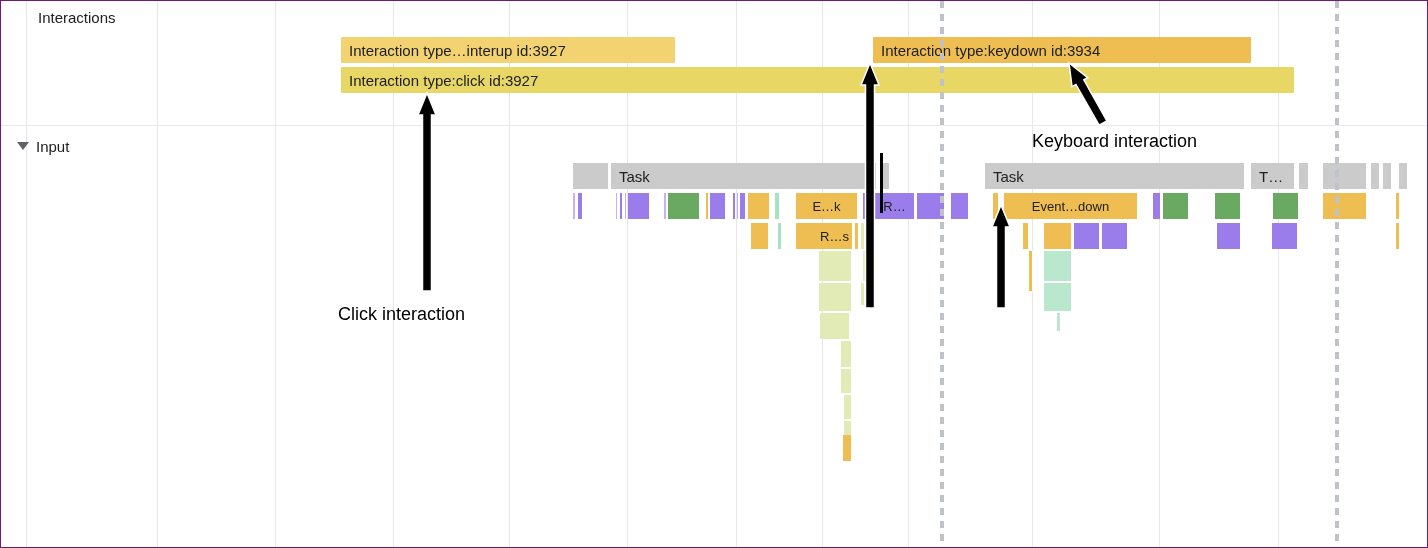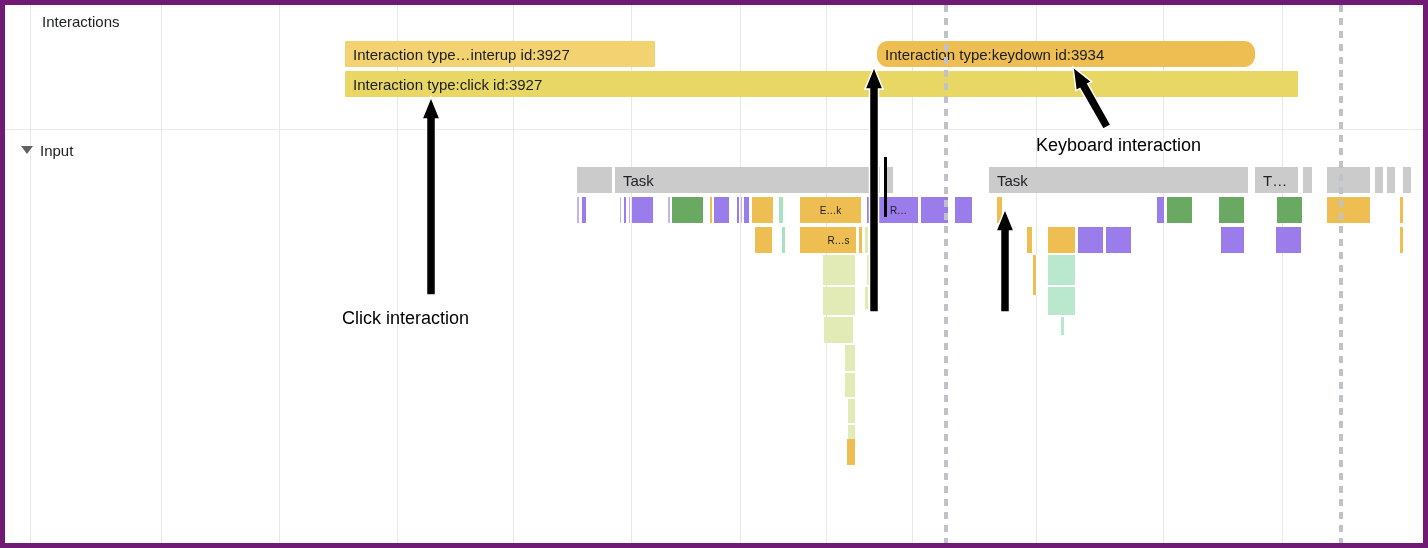--- a/index.html
+++ b/index.html
@@ -1,43 +1,43 @@
 <!DOCTYPE html>
 <html><head>
 <meta charset="utf-8">
 <style>
   html,body{margin:0;padding:0;background:#fff;}
   body{font-family:"Liberation Sans","DejaVu Sans",sans-serif;}
   #root{position:relative;width:1428px;height:548px;overflow:hidden;background:#fff;
-        border:5px solid #701a75;box-sizing:border-box;}
+        border:1px solid #701a75;box-sizing:border-box;}
   .layer{position:absolute;inset:0;}
   .vgrid{position:absolute;top:0;bottom:0;width:1px;background:#e6e7e9;}
   .hdiv{position:absolute;left:0;right:0;height:1px;background:#e9eaec;}
   .dashed{position:absolute;top:0;bottom:0;width:4px;
           background-image:linear-gradient(to bottom,#bfc2c6 0 7px,transparent 7px 13px);
           background-size:4px 13px;}
   .blackline{position:absolute;width:3px;background:#000;}
 
   .tracklabel{position:absolute;color:#202124;font-size:15px;white-space:nowrap;}
   .tri{position:absolute;width:0;height:0;border-left:6px solid transparent;
        border-right:6px solid transparent;border-top:8px solid #5f6368;}
 
   .ibar{position:absolute;height:26px;border-radius:1px;
         font-size:15px;color:#202124;display:flex;align-items:center;
         padding-left:8px;box-sizing:border-box;white-space:nowrap;overflow:hidden;}
   .ibar.pointerup{background:#f3d371;}
-  .ibar.keydown{background:#eebe52;border-radius:11px;}
+  .ibar.keydown{background:#eebe52;}
   .ibar.click{background:#e8d765;}
 
   .taskbar{position:absolute;height:26px;background:#cbcbcb;
            font-size:15px;color:#202124;display:flex;align-items:center;
            padding-left:8px;box-sizing:border-box;white-space:nowrap;overflow:hidden;
            border-right:1px solid #fff;}
   .ev{position:absolute;box-sizing:border-box;overflow:hidden;white-space:nowrap;
-      font-size:10px;color:#202124;display:flex;align-items:center;
+      font-size:13px;color:#202124;display:flex;align-items:center;
       justify-content:center;border-right:1px solid #fff;}
 
   .note{position:absolute;color:#000;font-size:18px;line-height:27px;white-space:pre;}
   .arrowsvg{position:absolute;overflow:visible;}
 </style>
 </head>
 <body>
 
 <div id="root">
 
@@ -59,21 +59,21 @@
   <div class="layer" id="divlayer">
       <div class="hdiv" style="top: 124px;"></div>
     </div>
 
   <div class="tracklabel" style="left:37px;top:8px;">Interactions</div>
 
   <div class="tri" style="left:16px;top:141px;"></div>
   <div class="tracklabel" style="left:35px;top:137px;">Input</div>
 
   <div class="layer" id="ibarlayer">
-      <div class="ibar pointerup" style="left: 340px; top: 36px; width: 310px; background: rgb(243, 211, 113);">Interaction type…interup id:3927</div>
+      <div class="ibar pointerup" style="left: 340px; top: 36px; width: 334px; background: rgb(243, 211, 113);">Interaction type…interup id:3927</div>
       <div class="ibar keydown" style="left: 872px; top: 36px; width: 378px; background: rgb(238, 190, 82);">Interaction type:keydown id:3934</div>
       <div class="ibar click" style="left: 340px; top: 66px; width: 953px; background: rgb(232, 215, 101);">Interaction type:click id:3927</div>
     </div>
 
   <div class="layer" id="mainlayer">
       <div class="taskbar" style="left: 572px; top: 162px; width: 36px;"></div>
       <div class="taskbar" style="left: 610px; top: 162px; width: 266px;">Task</div>
       <div class="taskbar" style="left: 880px; top: 162px; width: 2px;"></div>
       <div class="taskbar" style="left: 984px; top: 162px; width: 260px;">Task</div>
       <div class="taskbar" style="left: 1250px; top: 162px; width: 44px;">T…</div>
@@ -96,20 +96,21 @@
       <div class="ev" style="left: 736px; top: 192px; width: 2px; height: 26px; background: rgb(197, 179, 239);"></div>
       <div class="ev" style="left: 739px; top: 192px; width: 6px; height: 26px; background: rgb(154, 124, 234);"></div>
       <div class="ev" style="left: 747px; top: 192px; width: 22px; height: 26px; background: rgb(238, 190, 82);"></div>
       <div class="ev" style="left: 774px; top: 192px; width: 5px; height: 26px; background: rgb(166, 228, 192);"></div>
       <div class="ev" style="left: 795px; top: 192px; width: 62px; height: 26px; background: rgb(238, 190, 82);">E…k</div>
       <div class="ev" style="left: 862px; top: 192px; width: 8px; height: 26px; background: rgb(154, 124, 234);"></div>
       <div class="ev" style="left: 874px; top: 192px; width: 40px; height: 26px; background: rgb(154, 124, 234);">R…</div>
       <div class="ev" style="left: 916px; top: 192px; width: 28px; height: 26px; background: rgb(154, 124, 234);"></div>
       <div class="ev" style="left: 950px; top: 192px; width: 18px; height: 26px; background: rgb(154, 124, 234);"></div>
       <div class="ev" style="left: 992px; top: 192px; width: 6px; height: 26px; background: rgb(238, 190, 82);"></div>
+      <div class="ev" style="left: 1003px; top: 192px; width: 134px; height: 26px; background: rgb(238, 190, 82);">Event…down</div>
       <div class="ev" style="left: 1152px; top: 192px; width: 8px; height: 26px; background: rgb(154, 124, 234);"></div>
       <div class="ev" style="left: 1162px; top: 192px; width: 26px; height: 26px; background: rgb(106, 169, 97);"></div>
       <div class="ev" style="left: 1214px; top: 192px; width: 26px; height: 26px; background: rgb(106, 169, 97);"></div>
       <div class="ev" style="left: 1272px; top: 192px; width: 26px; height: 26px; background: rgb(106, 169, 97);"></div>
       <div class="ev" style="left: 1322px; top: 192px; width: 44px; height: 26px; background: rgb(238, 190, 82);"></div>
       <div class="ev" style="left: 1395px; top: 192px; width: 4px; height: 26px; background: rgb(238, 190, 82);"></div>
       <div class="ev" style="left: 750px; top: 222px; width: 18px; height: 26px; background: rgb(238, 190, 82);"></div>
       <div class="ev" style="left: 777px; top: 222px; width: 4px; height: 26px; background: rgb(166, 228, 192);"></div>
       <div class="ev" style="left: 795px; top: 222px; width: 57px; height: 26px; background: rgb(238, 190, 82); padding-left: 21px;">R…s</div>
       <div class="ev" style="left: 854px; top: 222px; width: 4px; height: 26px; background: rgb(238, 190, 82);"></div>

